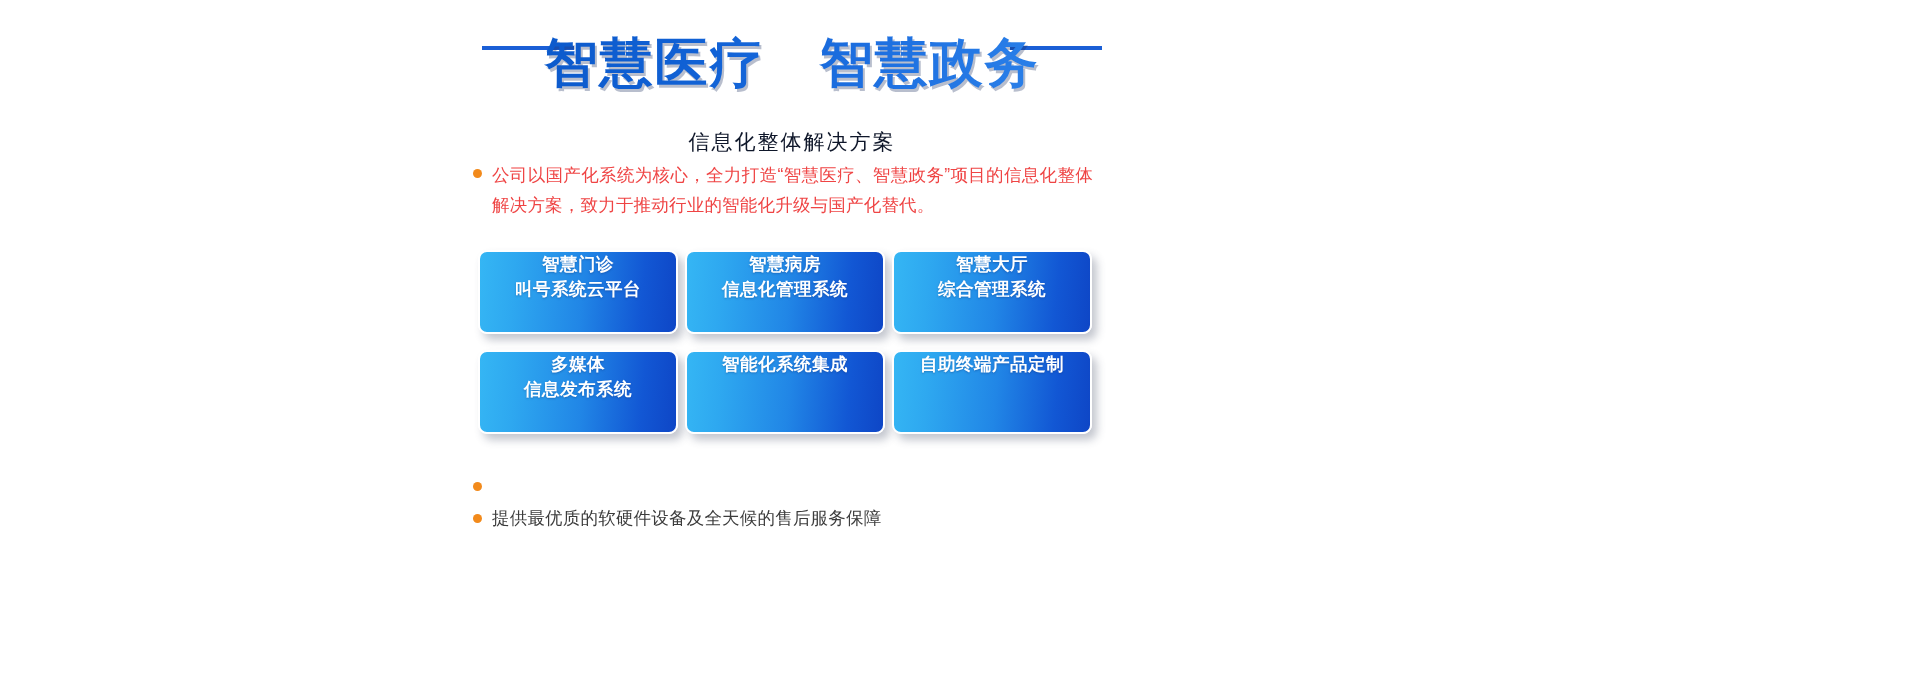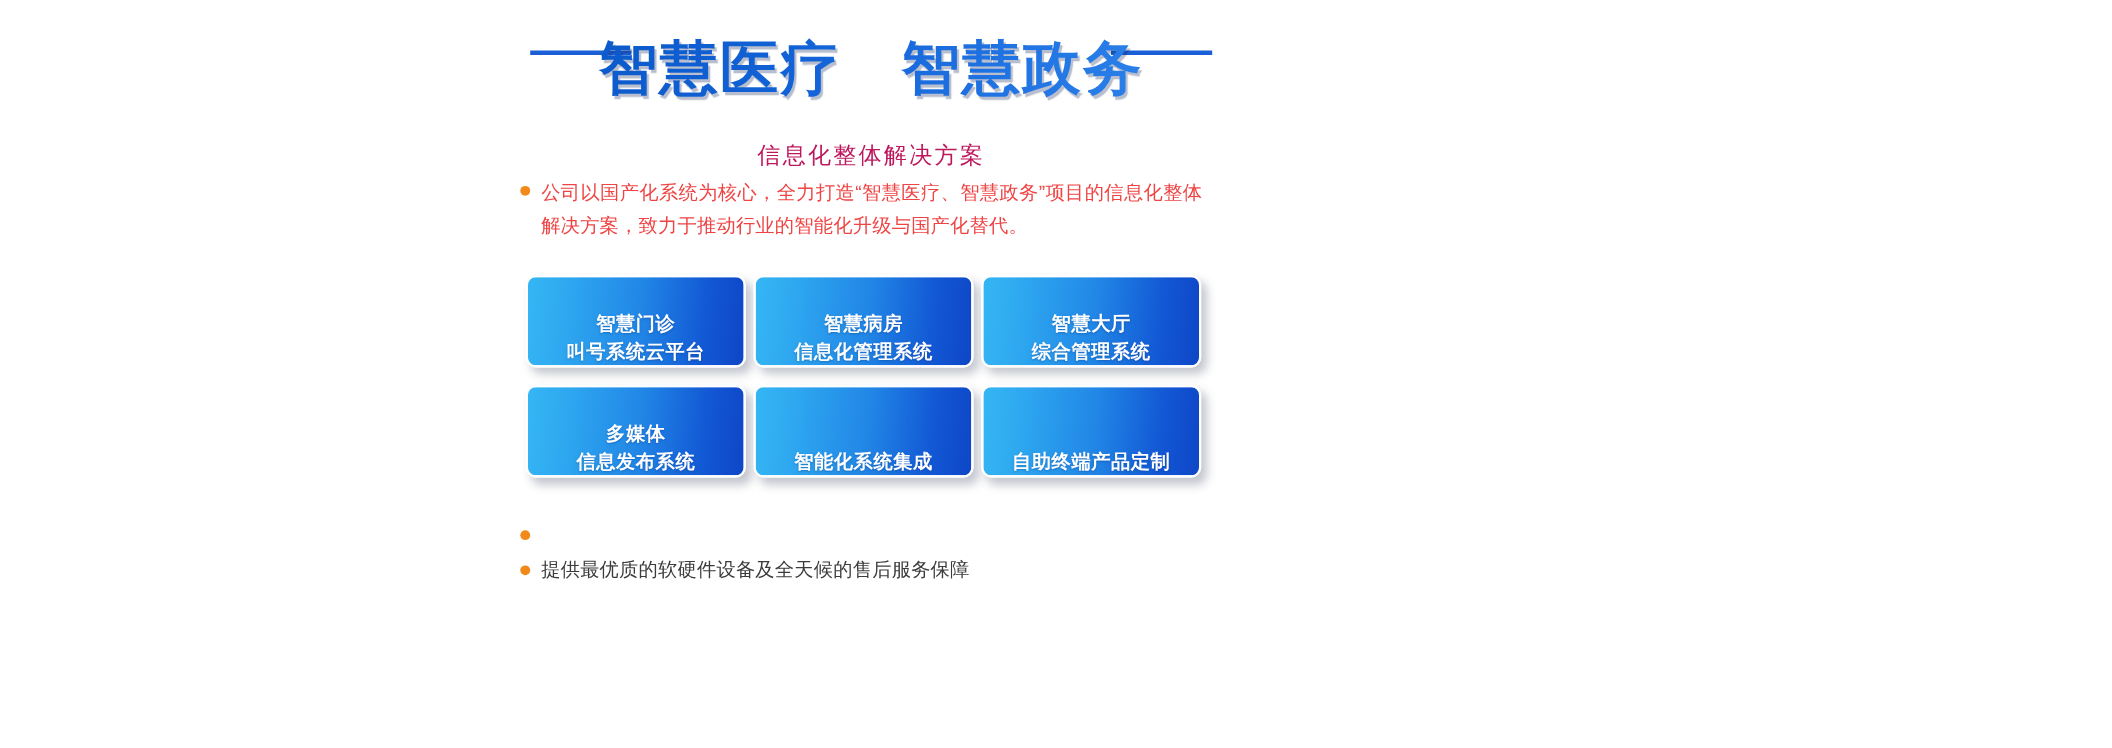--- a/index.html
+++ b/index.html
@@ -75,21 +75,21 @@
   .title-sub {
     position: absolute;
     left: 0;
     top: 102px;
     width: 628px;
     text-align: center;
     font-size: 21px;
     line-height: 28px;
     font-weight: 500;
     letter-spacing: 2px;
-    color: #be185d;
+    color: #0f172a;
     white-space: pre;
   }
 
   
   .intro {
     position: absolute;
     left: 473px;
     top: 160px;
     width: 620px;
     display: flex;
@@ -124,21 +124,21 @@
     column-gap: 7px;
     row-gap: 16px;
   }
   .card {
     position: relative;
     border-radius: 9px;
     background: linear-gradient(95deg, #35b6f4 0%, #2ea8f0 18%, #2186e6 52%, #1257d4 82%, #0e46c6 100%);
     border: 2px solid #ffffff;
     box-shadow: 5px 6px 9px rgba(60, 70, 95, 0.30);
     display: flex;
-    align-items: flex-end;
+    align-items: flex-start;
     justify-content: center;
     box-sizing: border-box;
     overflow: hidden;
   }
   .card-label {
     color: #ffffff;
     font-size: 17.5px;
     line-height: 25px;
     font-weight: 700;
     text-align: center;

